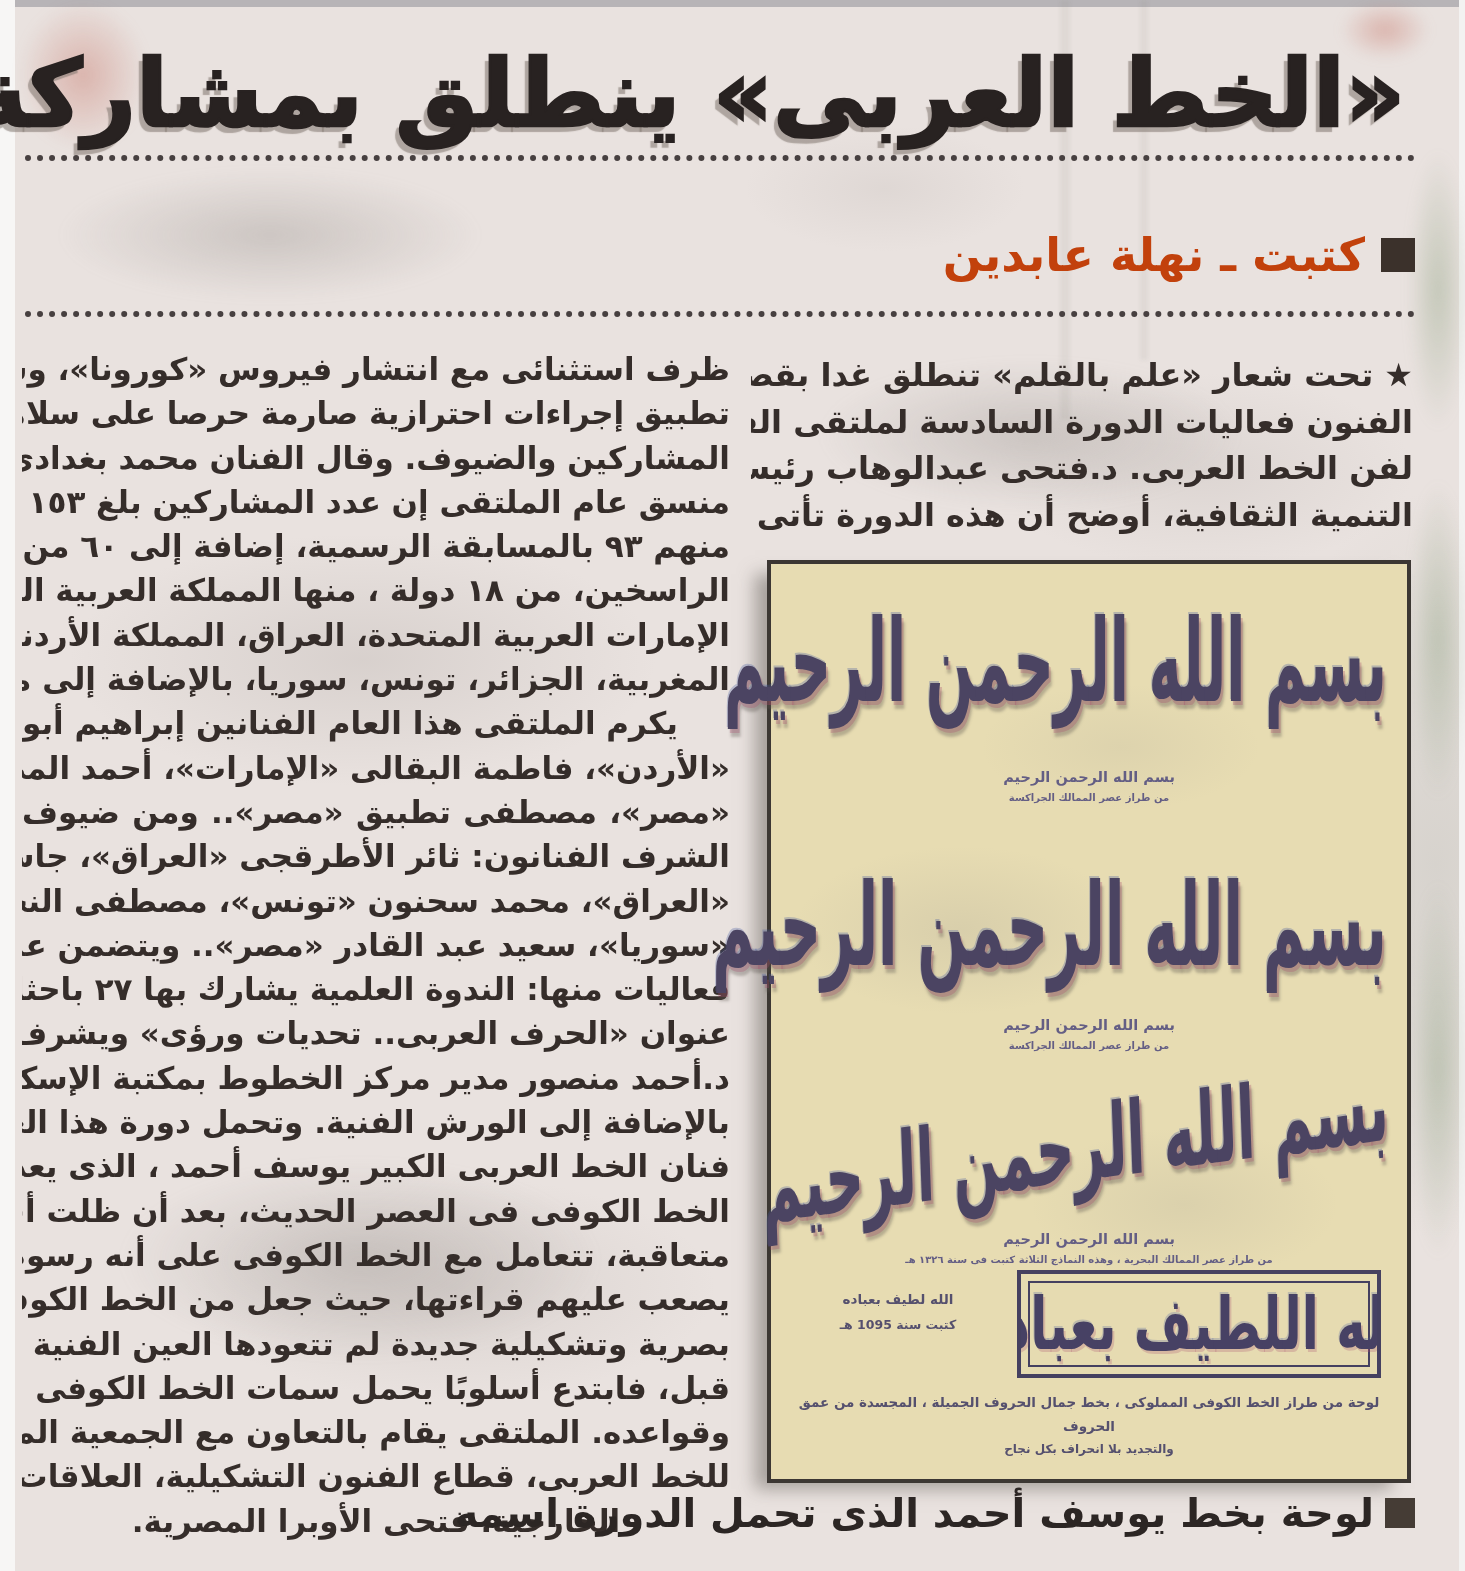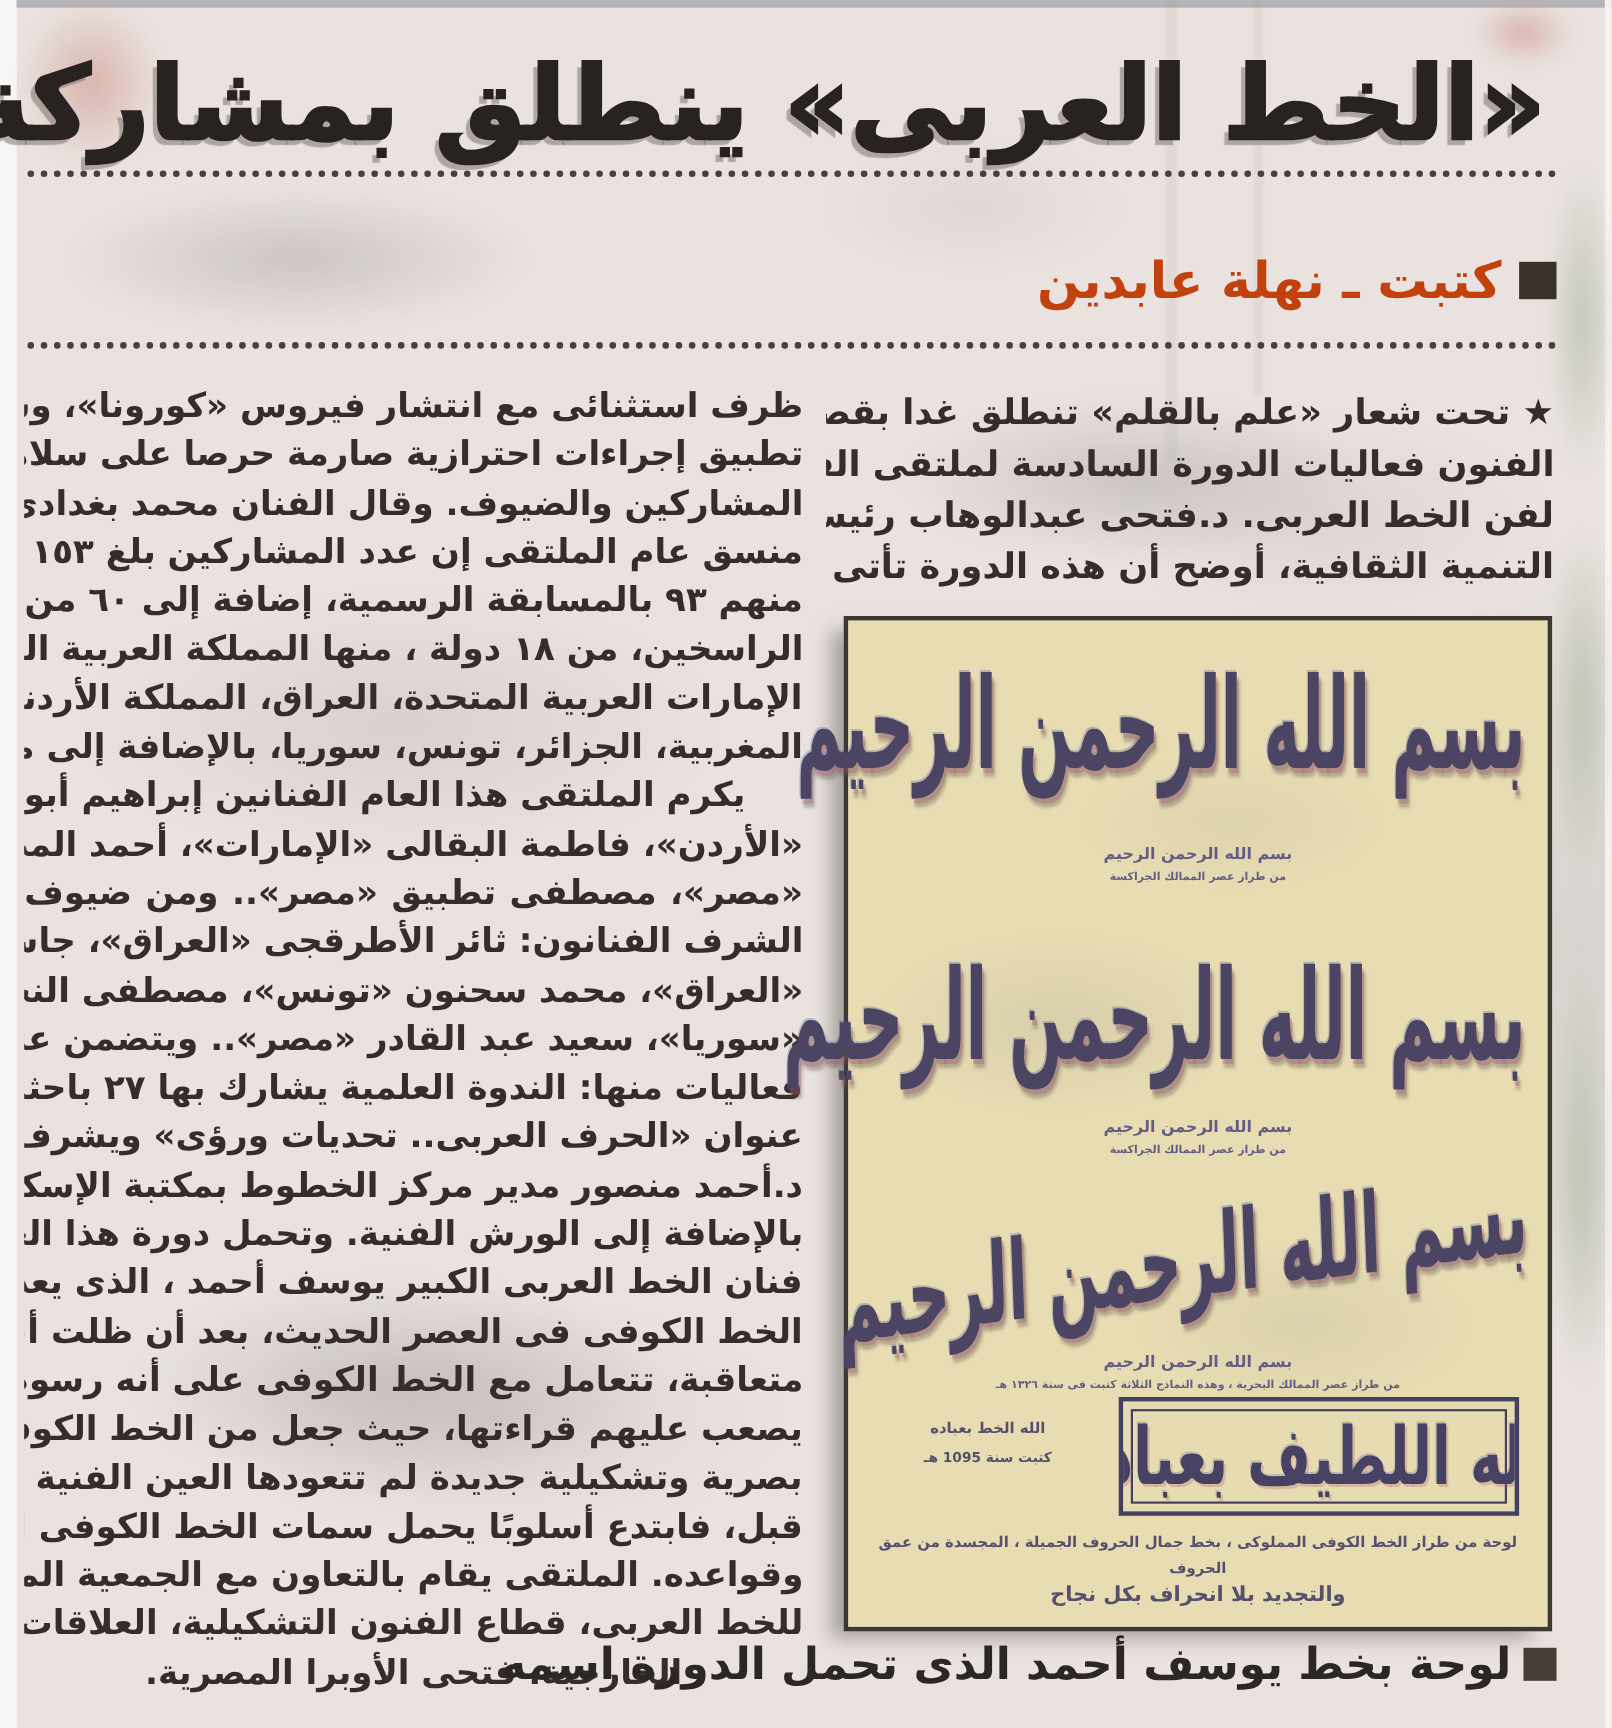--- a/index.html
+++ b/index.html
@@ -103,21 +103,21 @@
     position:absolute;left:42px;top:722px;width:170px;direction:rtl;text-align:center;
     color:#55506e;font-weight:bold;filter:blur(.5px);
   }
   .side-note .s1{font-size:13.5px;line-height:26px;}
   .side-note .s2{font-size:12.5px;line-height:26px;}
   .art-bottom{
     position:absolute;left:24px;right:24px;top:826px;direction:rtl;text-align:center;
     color:#55506e;font-weight:bold;filter:blur(.6px);
   }
   .art-bottom .b1{font-size:13.5px;line-height:24px;}
-  .art-bottom .b2{font-size:19px;line-height:22px;}
+  .art-bottom .b2{font-size:12px;line-height:22px;}
 
   
   .photo-caption{position:absolute;top:1490px;right:50px;direction:rtl;display:flex;align-items:center;gap:11px;}
   .photo-caption .sq{width:30px;height:30px;background:#453c35;flex:0 0 auto;}
   .photo-caption .txt{font-size:40px;font-weight:bold;color:#2c2624;white-space:nowrap;}
 </style>
 </head>
 <body>
 
 <div class="paper"></div>
@@ -198,21 +198,21 @@
   <div class="kufic kufic-3">بسم الله الرحمن الرحيم</div>
   <div class="cap cap-3">
     <div class="c1">بسم الله الرحمن الرحيم</div>
     <div class="c2">من طراز عصر الممالك البحرية ، وهذه النماذج الثلاثة كتبت فى سنة ١٣٢٦ هـ</div>
   </div>
 
   <div class="framed">
     <div class="ftxt">الله اللطيف بعباده</div>
   </div>
   <div class="side-note">
-    <div class="s1">الله الخط بعباده</div>
+    <div class="s1">الله لطيف بعباده</div>
     <div class="s2">كتبت سنة 1095 هـ</div>
   </div>
   <div class="art-bottom">
     <div class="b1">لوحة من طراز الخط الكوفى المملوكى ، بخط جمال الحروف الجميلة ، المجسدة من عمق الحروف</div>
     <div class="b2">والتجديد بلا انحراف بكل نجاح</div>
   </div>
 </div>
 
 <div class="photo-caption">
   <span class="sq"></span>

